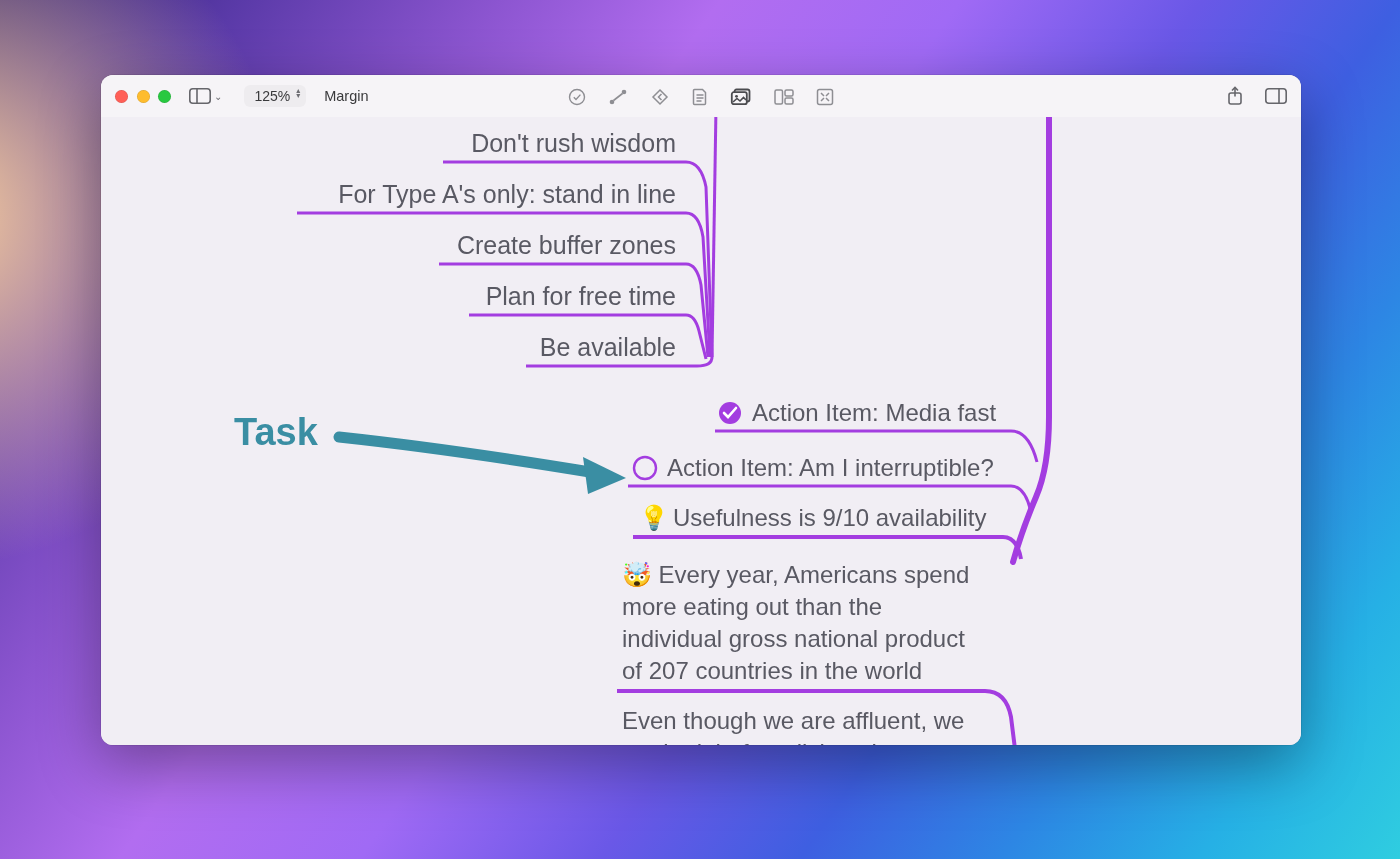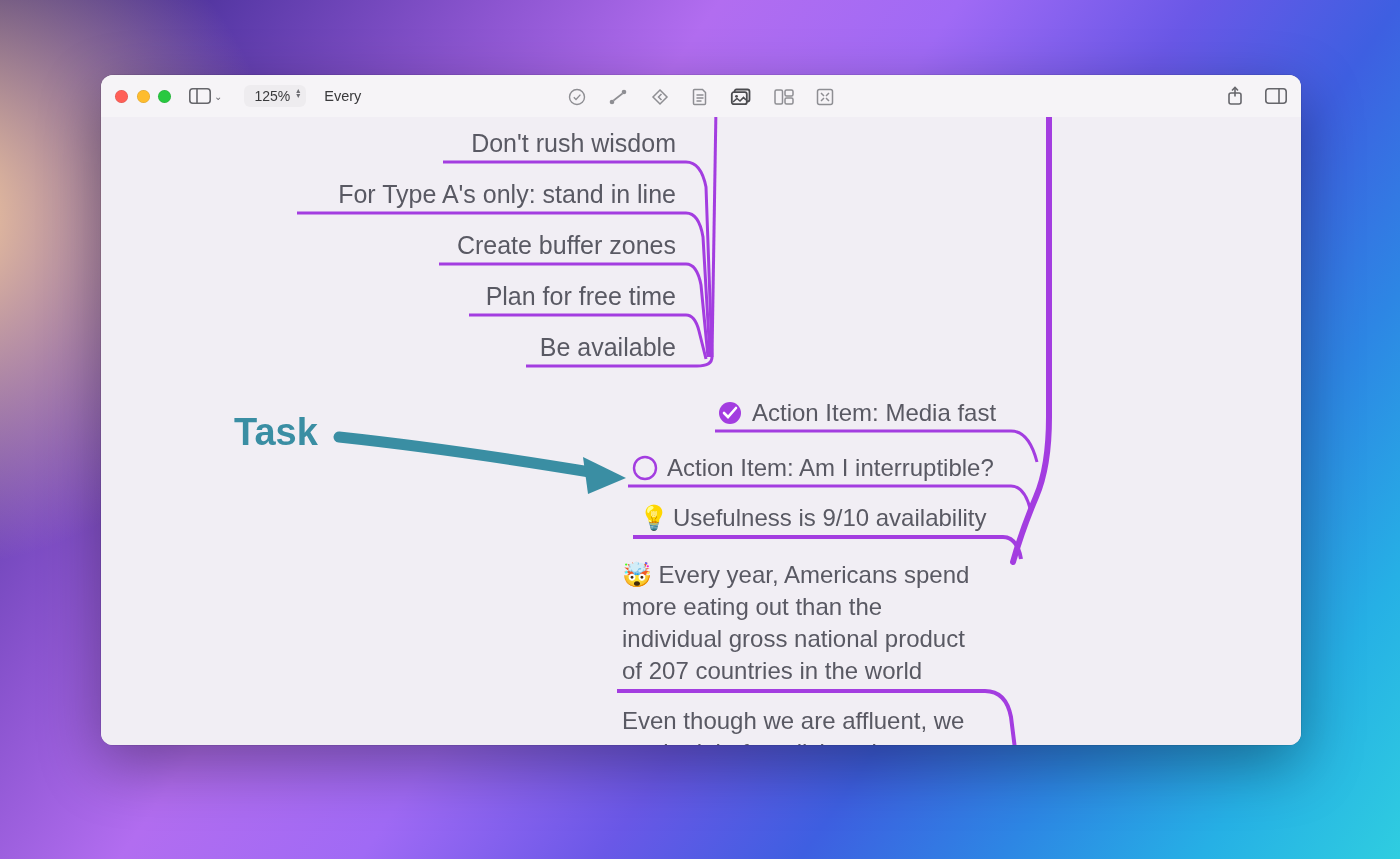--- a/index.html
+++ b/index.html
@@ -182,21 +182,21 @@
       </span>
 
       <span class="zoom-select">
         <span>125%</span>
         <span class="stepper">
           <span>▴</span>
             <span>▾</span>
         </span>
       </span>
 
-      <span class="doc-title">Every</span>
+      <span class="doc-title">Margin</span>
 
       <div class="tb-center">
         <span class="tb-btn">
           <svg width="18" height="18" viewBox="0 0 18 18">
             <circle cx="9" cy="9" r="7.5" fill="none" stroke="#8e8e93" stroke-width="1.4"></circle>
             <path d="M5.8 9.2 L8 11.4 L12.4 6.6" fill="none" stroke="#8e8e93" stroke-width="1.4"></path>
           </svg>
         </span>
         <span class="tb-btn">
           <svg width="20" height="18" viewBox="0 0 20 18">

